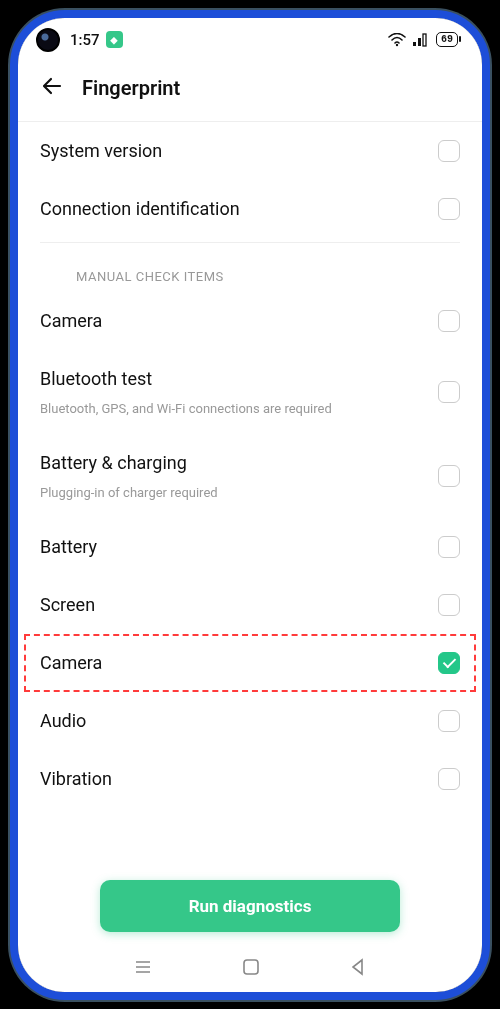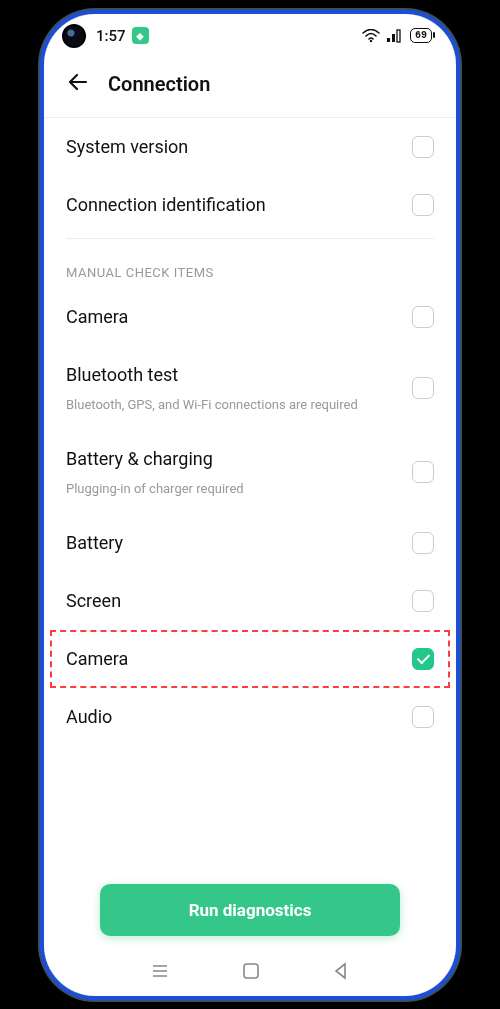--- a/index.html
+++ b/index.html
@@ -6,24 +6,24 @@
   body {
     background: #000;
     font-family: -apple-system, BlinkMacSystemFont, "Segoe UI", Roboto, sans-serif;
     width: 500px;
     height: 1009px;
     display: flex;
     align-items: center;
     justify-content: center;
   }
   .phone-frame {
-    width: 420px;
+    width: 480px;
     height: 990px;
     background: #fff;
-    border: 4px solid #1d4ed8;
+    border: 8px solid #1d4ed8;
     border-radius: 55px;
     box-shadow: 0 0 0 2px #3a5060, inset 0 0 0 1px #333;
     position: relative;
     overflow: hidden;
   }
   .screen {
     width: 100%;
     height: 100%;
     background: #fff;
     border-radius: 45px;
@@ -81,21 +81,21 @@
     cursor: pointer;
   }
   .checkbox.checked { background: #24c789; border-color: #24c789; }
   .checkbox.checked::after {
     content: ""; width: 5px; height: 10px; border: solid #fff;
     border-width: 0 2.5px 2.5px 0; transform: rotate(45deg) translate(-1px,-1px);
   }
   .section-divider { height: 1px; background: #eee; margin: 4px 22px; }
   .section-header {
     padding: 22px 22px 8px 22px;
-    font-size: 13px; color: #999; letter-spacing: 0.5px;
+    font-size: 13px; color: #999; letter-spacing: 0.5px; margin-left: 36px;
   }
   .highlight-box {
     position: absolute; left: 6px; right: 6px; top: 0; bottom: 0;
     border: 2px dashed #ff3b3b; pointer-events: none;
   }
   .run-button {
     position: absolute; bottom: 60px; left: 50%; transform: translateX(-50%);
     width: 300px; padding: 16px 0; text-align: center;
     background: #35c789; color: #fff; font-size: 17px; font-weight: 700;
     border-radius: 10px; cursor: pointer; box-shadow: 0 2px 8px rgba(53,199,137,.35);
@@ -132,21 +132,21 @@
         <span class="battery-box"><span>69</span></span>
       </div>
     </div>
 
     <div class="header">
       <span class="back-arrow">
         <svg width="24" height="24" viewBox="0 0 24 24">
             <path d="M20 12H5 M11 5l-7 7 7 7" stroke="#111" stroke-width="2.2" fill="none" stroke-linecap="round" stroke-linejoin="round"></path>
           </svg>
       </span>
-      <span class="header-title">Connection</span>
+      <span class="header-title">Fingerprint</span>
     </div>
 
     <div class="content">
 
       <div id="auto-list">
           <div class="list-item">
             <div class="list-item-body">
               <div class="list-item-label">System version</div>
             </div>
             <div class="checkbox"></div>
@@ -199,20 +199,26 @@
           <div class="list-item">
             <div class="list-item-body">
               <div class="list-item-label">Camera</div>
             </div>
             <div class="checkbox checked"></div>
             <div class="highlight-box"></div>
           </div>
           <div class="list-item">
             <div class="list-item-body">
               <div class="list-item-label">Audio</div>
+            </div>
+            <div class="checkbox"></div>
+          </div>
+          <div class="list-item">
+            <div class="list-item-body">
+              <div class="list-item-label">Vibration</div>
             </div>
             <div class="checkbox"></div>
           </div>
         </div>
 
     </div>
 
     <div class="run-button">Run diagnostics</div>
 
     <div class="nav-bar">

